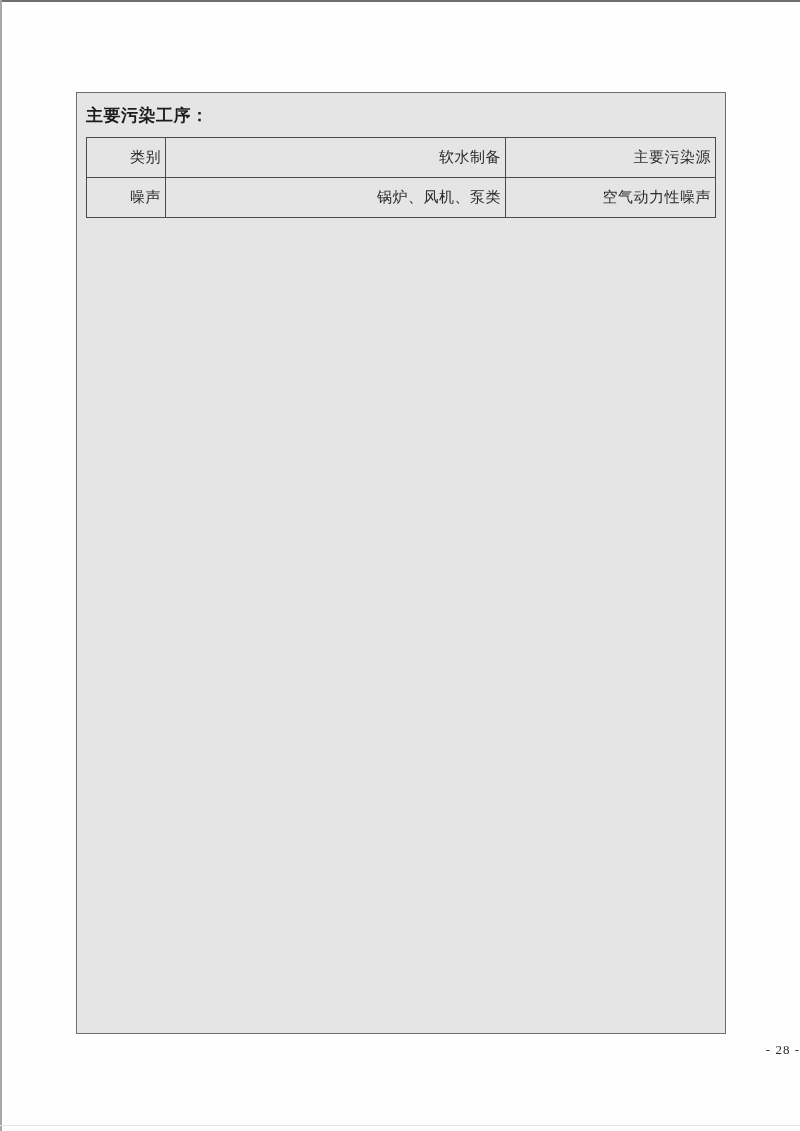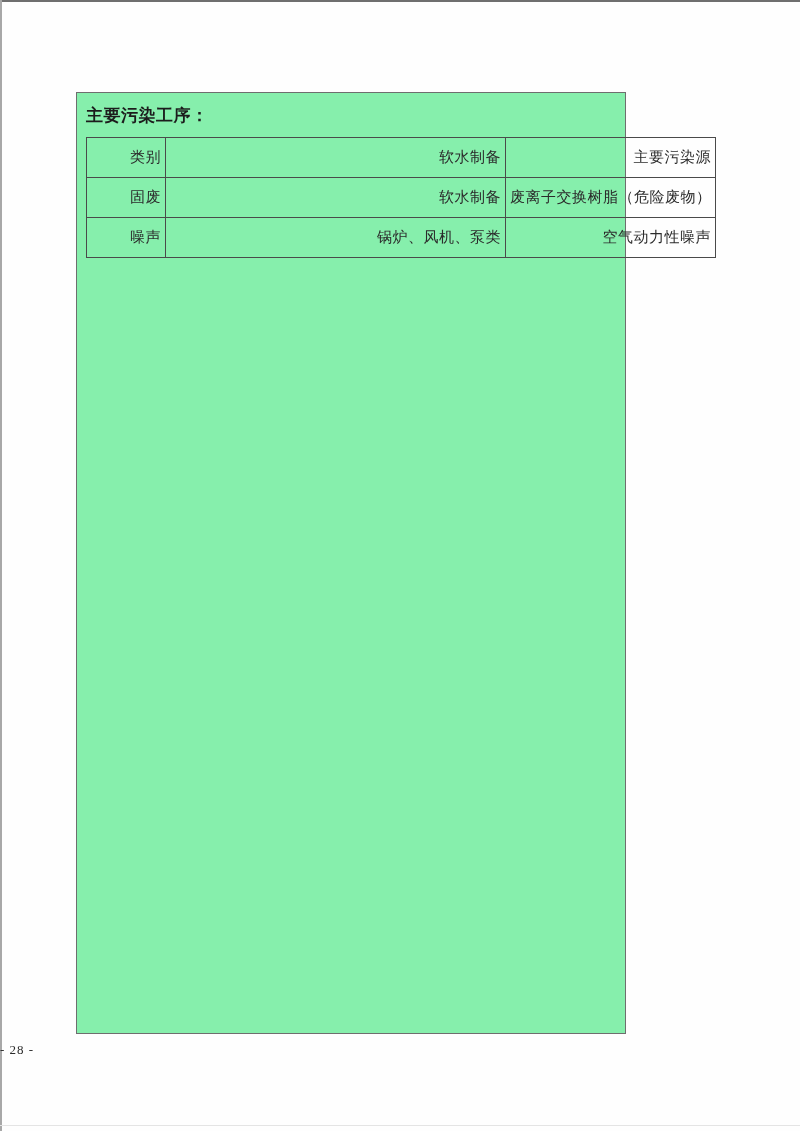--- a/index.html
+++ b/index.html
@@ -31,24 +31,24 @@
   .edge-bottom {
     position: absolute;
     left: 0; top: 1125px;
     width: 800px; height: 1px;
     background: #e4e4e4;
   }
   
   .content-frame {
     position: absolute;
     left: 76px; top: 92px;
-    width: 550px; height: 942px;
+    width: 650px; height: 942px;
     box-sizing: border-box;
     border: 1px solid #6e6e6e;
-    background: #86efac;
+    background: #e5e5e5;
   }
   .section-title {
     position: absolute;
     left: 9px; top: 11px;
     font-family: "Liberation Sans", "DejaVu Sans", sans-serif;
     font-weight: bold;
     font-size: 17px;
     letter-spacing: 0.5px;
     color: #1c1c1c;
     white-space: nowrap;
@@ -74,21 +74,21 @@
     white-space: nowrap;
   }
   table.pollution-table sub {
     font-size: 70%;
     line-height: 0;
   }
   .page-number {
     position: absolute;
     left: 0; top: 1042px;
     width: 800px;
-    text-align: left;
+    text-align: right;
     font-size: 13px;
     letter-spacing: 1px;
     color: #2b2b2b;
   }
 </style>
 </head>
 <body>
 
 <div class="edge-top"></div>
 <div class="edge-left"></div>
@@ -104,25 +104,20 @@
       <col style="width:340px">
       <col style="width:210px">
     </colgroup>
     <tbody>
       <tr>
         <th>类别</th>
         <th>软水制备</th>
         <th>主要污染源</th>
       </tr>
       <tr>
-        <td>固废</td>
-        <td>软水制备</td>
-        <td><span>废离子交换树脂（危险废物）</span></td>
-      </tr>
-      <tr>
         <td>噪声</td>
         <td>锅炉、风机、泵类</td>
         <td><span>空气动力性噪声</span></td>
       </tr>
     </tbody>
   </table>
 
 </div>
 
 <div class="page-number">- 28 -</div>

